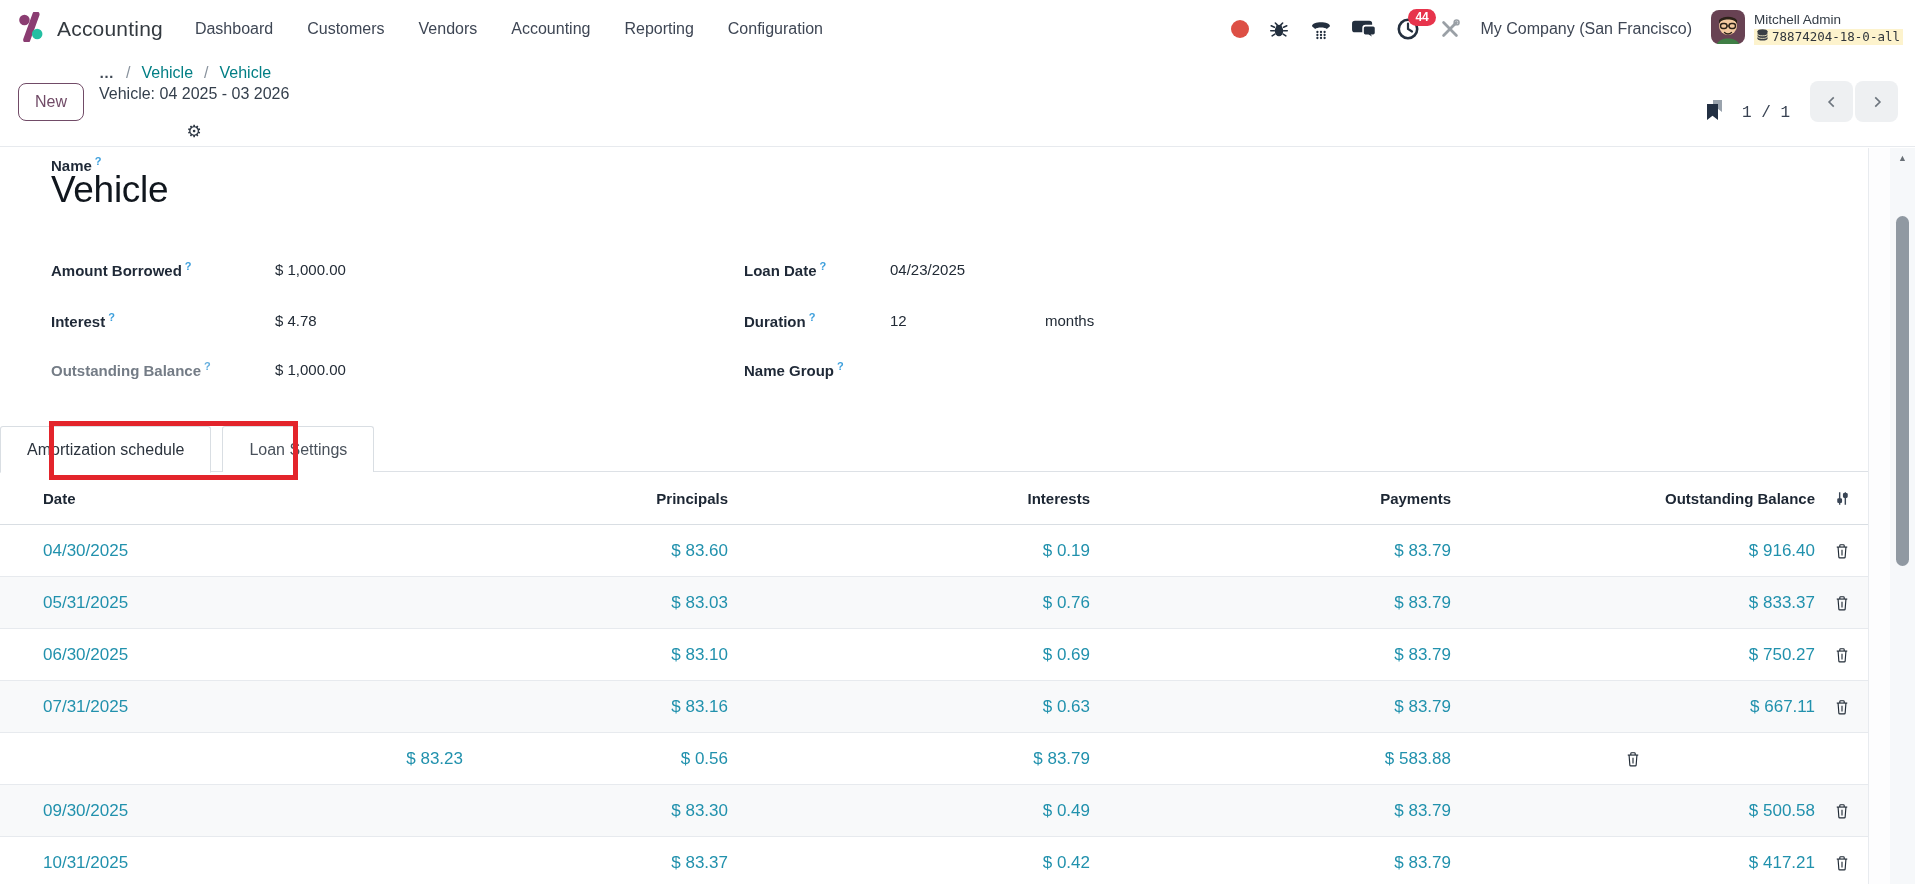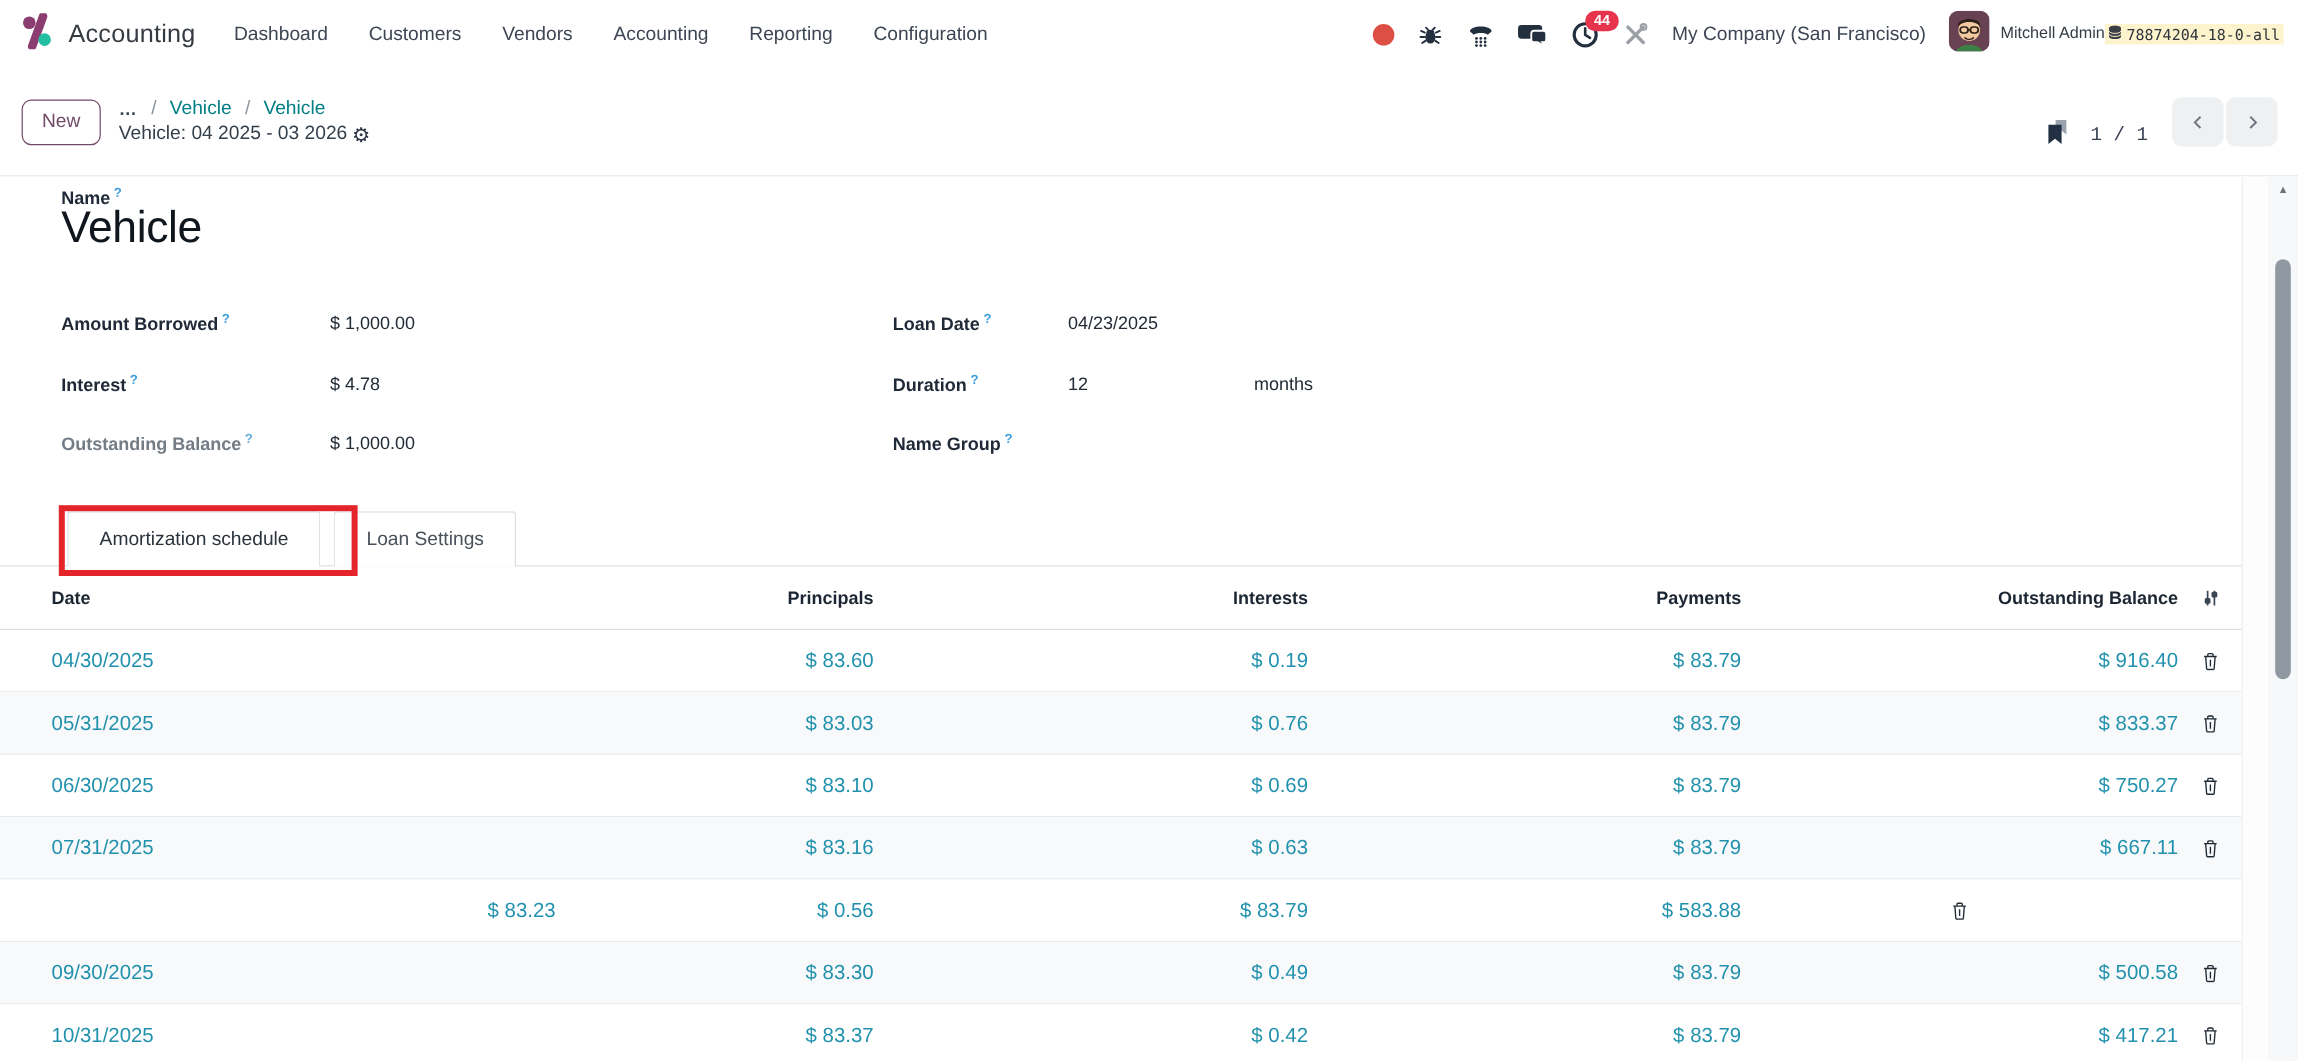--- a/index.html
+++ b/index.html
@@ -12,36 +12,36 @@
   .app-title { font-size:21px; color:#343a40; font-weight:500; letter-spacing:0.2px; }
   .menu { display:flex; gap:30px; margin-left:30px; font-size:16px; color:#3e4654; }
   .menu span { cursor:pointer; padding:6px 2px; }
   .systray { margin-left:auto; display:flex; align-items:center; gap:19px; }
   .tray-icon { display:flex; align-items:center; justify-content:center; cursor:pointer; position:relative; }
   .record-dot { width:18px; height:18px; border-radius:50%; background:#dd4f45; }
   .badge { position:absolute; top:-8px; left:12px; background:#e7344c; color:#fff; font-size:12px;
            font-weight:bold; padding:1.5px 7px; border-radius:10px; line-height:1.2; }
   .company-name { font-size:16px; color:#3e4654; cursor:pointer; white-space:nowrap; }
   .user-block { display:flex; align-items:center; gap:9px; cursor:pointer; }
-  .user-lines { display:flex; flex-direction:row; line-height:1.25; }
+  .user-lines { display:flex; flex-direction:column; line-height:1.25; }
   .user-name { font-size:13.5px; color:#343c46; }
   .db-badge { background:#fdf3cd; display:flex; align-items:flex-end; gap:4px; padding:0 3px;
               font-family:"DejaVu Sans Mono", monospace; font-size:12.5px; color:#2f353c; }
 
   
   .control-panel { height:90px; display:flex; align-items:center; padding:0 17px 0 18px;
                    border-bottom:1px solid #e7eaee; background:#fff; position:relative; z-index:15; }
   .new-btn { border:1px solid #714b67; background:#fff; color:#714b67; font-size:16px;
              font-family:"Liberation Sans", sans-serif; padding:9px 16px; border-radius:8px; cursor:pointer; }
   .crumbs { margin-left:15px; display:flex; flex-direction:column; gap:3px; }
   .crumb-line1 { display:flex; align-items:center; gap:11px; font-size:16px; }
   .crumb-ellipsis { color:#3f4854; font-weight:800; font-size:15px; letter-spacing:1px; cursor:pointer; }
   .crumb-sep { color:#8a939e; }
   .crumb-link { color:#017e84; cursor:pointer; text-decoration:none; }
-  .record-subtitle { display:flex; align-items:center; gap:4px; font-size:16px; color:#343f4c; }
+  .record-subtitle { display:flex; align-items:center; gap:20px; font-size:16px; color:#343f4c;flex-direction:column; }
   .gear-glyph { font-size:17px; color:#2c3643; cursor:pointer; line-height:1; }
   .pager-zone { margin-left:auto; display:flex; align-items:flex-end; gap:16px;font-family:Liberation Mono, monospace; }
   .bookmark { cursor:pointer; display:flex; }
   .pager-count { font-size:16px; color:#374151; cursor:pointer; margin-right:4px; }
   .nav-btns { display:flex; gap:2px; }
   .nav-btn { width:43px; height:41px; border-radius:8px; background:#eef0f2; border:none;
              display:flex; align-items:center; justify-content:center; cursor:pointer; }
 
   
   .content { position:absolute; top:148px; left:0; width:1869px; bottom:0; background:#fff;
@@ -58,21 +58,21 @@
   .flabel { font-weight:bold; color:#1f2937; }
   .left-col .flabel { width:224px; }
   .right-col .flabel { width:146px; }
   .flabel.muted { color:#747c86; }
   .fvalue { color:#222b36; cursor:text; }
   .right-col .fvalue { width:155px; }
   .fsuffix { color:#222b36; }
 
   
   .tabbar { position:absolute; top:278px; left:0; right:0; height:46px;
-            border-bottom:1px solid #dde1e6; display:flex; padding-left:56px; }
+            border-bottom:1px solid #dde1e6; display:flex; }
   .tab { height:46px; display:flex; align-items:center; padding:0 26px; font-size:16px;
          border:1px solid #d9dee3; border-bottom:none; background:#fff; margin-right:11px;
          border-radius:3px 3px 0 0; cursor:pointer; color:#374151; }
   .tab.active { height:47px; position:relative; z-index:2; border-bottom:1px solid #fff; color:#2b333d; }
   .tab.inactive { color:#49515b; }
   .annotation-box { position:absolute; left:49px; top:273px; width:249px; height:59px;
                     border:5px solid #e3242b; z-index:10; pointer-events:none; }
 
   
   .thead, .trow { display:grid; grid-template-columns:420px 265px 362px 361px 364px 54px;

